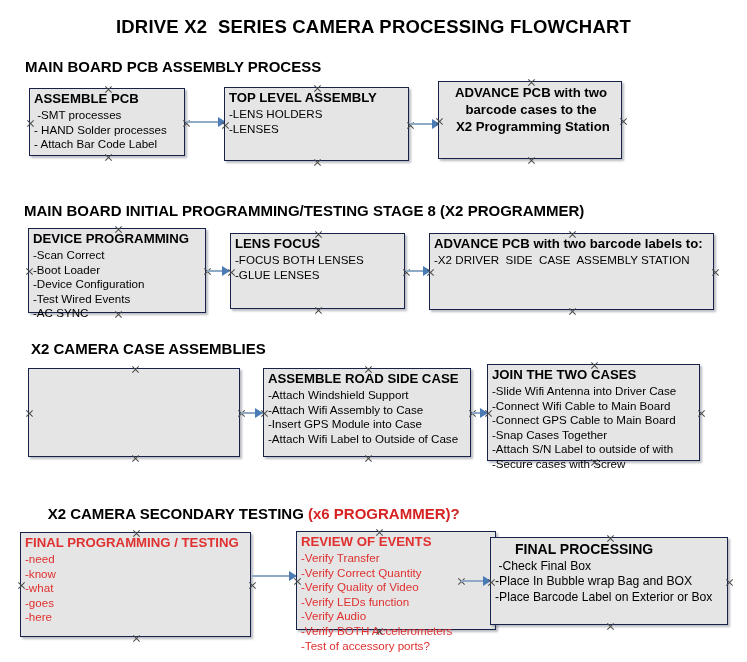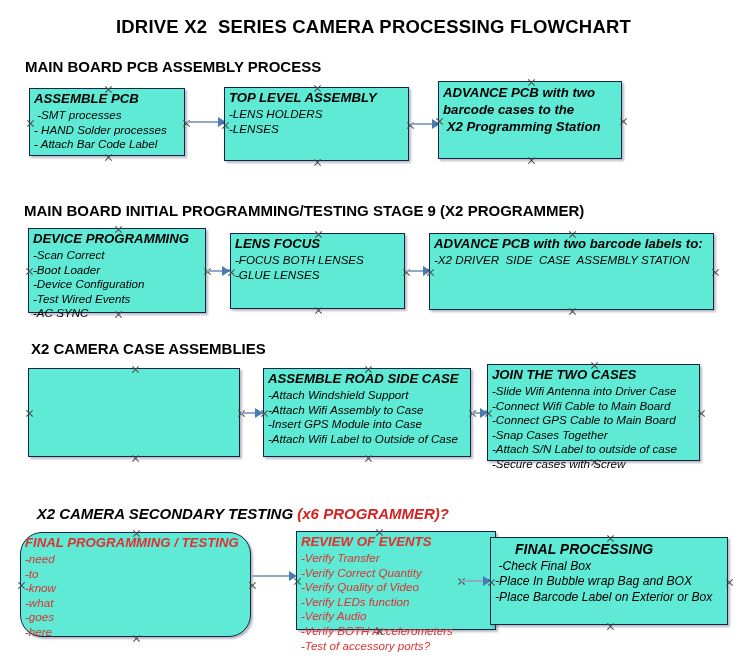--- a/index.html
+++ b/index.html
@@ -27,26 +27,25 @@
     position:absolute;
     font-size:15px;font-weight:bold;
     white-space:pre;
     letter-spacing:0px;
   }
   .section-title .red{color:#d62222;}
 
   
   .fbox{
     position:absolute;
-    background:#5eead4;
+    background:#e5e5e5;
     border:1.3px solid #17224a;
     box-sizing:border-box;
     box-shadow:2px 2px 2px rgba(90,95,110,.42);
     overflow:visible;
-    font-style:italic;
   }
   .fbox .inner{
     position:absolute;left:4px;top:2px;right:2px;
   }
   .fbox .hd{
     font-size:13.2px;font-weight:bold;
     line-height:16.5px;
     white-space:pre;
     margin-bottom:.5px;
   }
@@ -119,32 +118,32 @@
     <span class="hnd" style="left:92px;top:0px;"></span>
     <span class="hnd" style="left:92px;top:74px;"></span>
     <span class="hnd" style="left:0px;top:37px;"></span>
     <span class="hnd" style="left:185px;top:37px;"></span>
   </div>
 
   <div class="conn" style="left:410px;top:123px;width:28px;"></div>
   <div class="arrow" style="left:432px;top:119px;"></div>
 
   <div class="fbox" style="left:438px;top:81px;width:184px;height:78px;">
-    <div class="inner" style="top:3px;">
+    <div class="inner" style="top:3px;text-align:center;">
       <div class="hd2">ADVANCE PCB with two</div>
       <div class="hd2">barcode cases to the</div>
       <div class="hd2"> X2 Programming Station</div>
     </div>
     <span class="hnd" style="left:92px;top:0px;"></span>
     <span class="hnd" style="left:92px;top:78px;"></span>
     <span class="hnd" style="left:0px;top:39px;"></span>
     <span class="hnd" style="left:184px;top:39px;"></span>
   </div>
 
-  <div class="section-title" style="left:24px;top:202px;">MAIN BOARD INITIAL PROGRAMMING/TESTING STAGE 9 (X2 PROGRAMMER)</div>
+  <div class="section-title" style="left:24px;top:202px;">MAIN BOARD INITIAL PROGRAMMING/TESTING STAGE 8 (X2 PROGRAMMER)</div>
 
   <div class="fbox" style="left:28px;top:228px;width:178px;height:85px;">
     <div class="inner">
       <div class="hd">DEVICE PROGRAMMING</div>
       <div class="ln">-Scan Correct</div>
       <div class="ln">-Boot Loader</div>
       <div class="ln">-Device Configuration</div>
       <div class="ln">-Test Wired Events</div>
       <div class="ln">-AC SYNC</div>
     </div>
@@ -212,38 +211,37 @@
   <div class="conn" style="left:472px;top:412px;width:16px;"></div>
   <div class="arrow" style="left:480px;top:408px;"></div>
 
   <div class="fbox" style="left:487px;top:364px;width:213px;height:97px;">
     <div class="inner">
       <div class="hd">JOIN THE TWO CASES</div>
       <div class="ln">-Slide Wifi Antenna into Driver Case</div>
       <div class="ln">-Connect Wifi Cable to Main Board</div>
       <div class="ln">-Connect GPS Cable to Main Board</div>
       <div class="ln">-Snap Cases Together</div>
-      <div class="ln">-Attach S/N Label to outside of case</div>
+      <div class="ln">-Attach S/N Label to outside of with</div>
       <div class="ln">-Secure cases with Screw</div>
     </div>
     <span class="hnd" style="left:106px;top:0px;"></span>
     <span class="hnd" style="left:106px;top:97px;"></span>
     <span class="hnd" style="left:0px;top:48px;"></span>
     <span class="hnd" style="left:213px;top:48px;"></span>
   </div>
 
-  <div class="section-title" style="left:20px;top:488px;font-style:italic;">
+  <div class="section-title" style="left:31px;top:488px;">
     <span>X2 CAMERA SECONDARY TESTING </span><span class="red">(x6 PROGRAMMER)?</span>
   </div>
 
-  <div class="fbox red" style="left:20px;top:532px;width:231px;height:105px;border-radius:22px;">
+  <div class="fbox red" style="left:20px;top:532px;width:231px;height:105px;">
     <div class="inner">
       <div class="hd">FINAL PROGRAMMING / TESTING</div>
       <div class="ln">-need</div>
-      <div class="ln">-to</div>
       <div class="ln">-know</div>
       <div class="ln">-what</div>
       <div class="ln">-goes</div>
       <div class="ln">-here</div>
     </div>
     <span class="hnd" style="left:115px;top:0px;"></span>
     <span class="hnd" style="left:115px;top:105px;"></span>
     <span class="hnd" style="left:0px;top:52px;"></span>
     <span class="hnd" style="left:231px;top:52px;"></span>
   </div>

